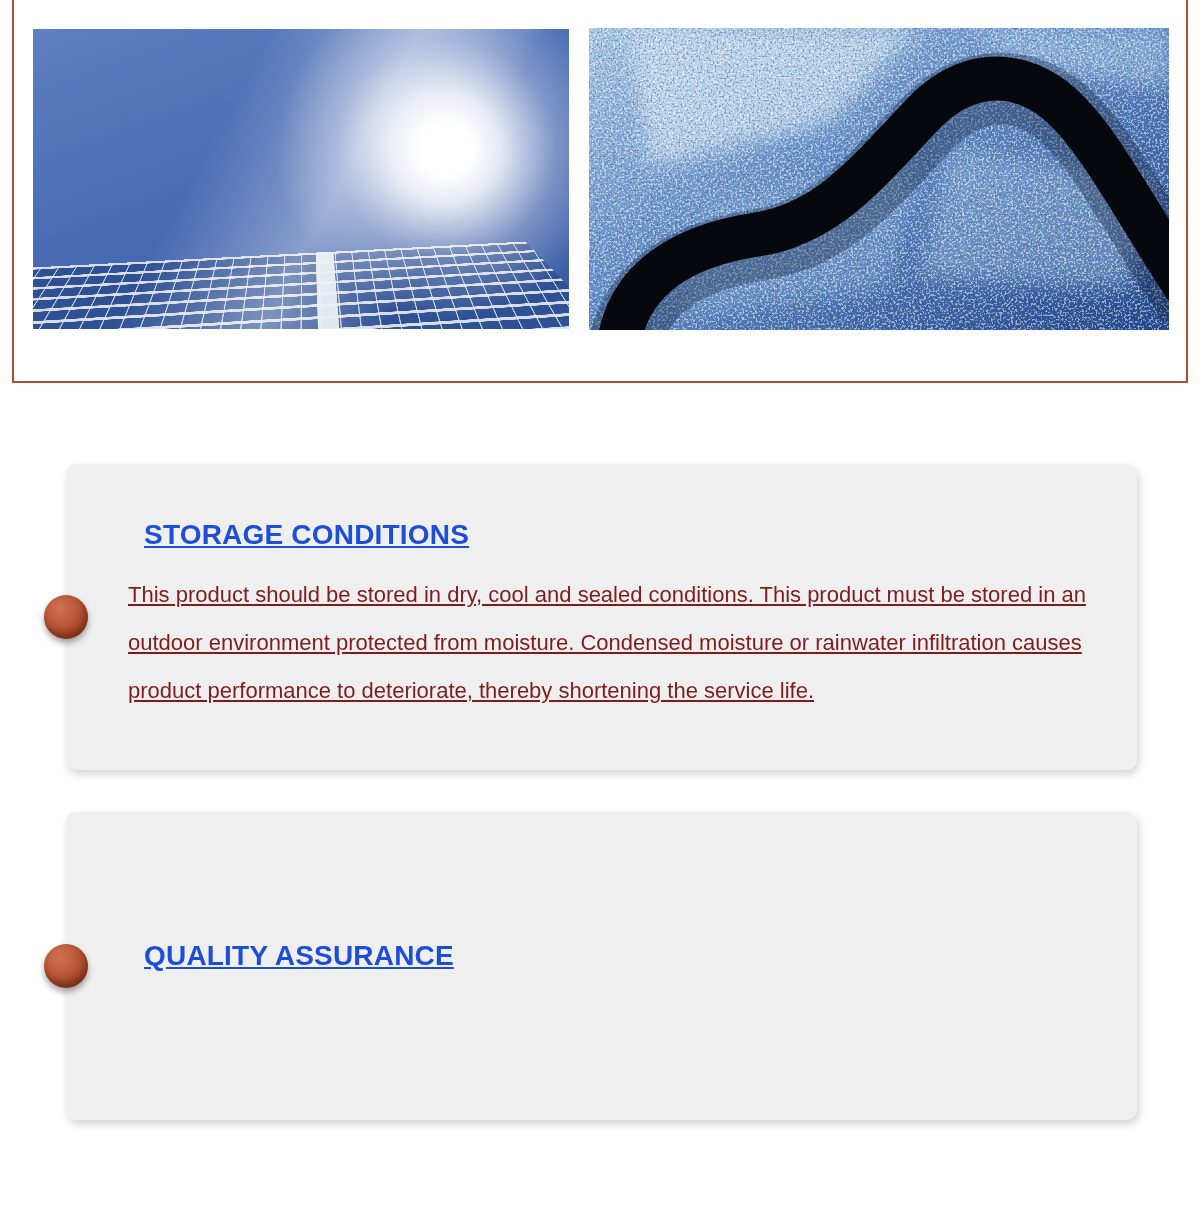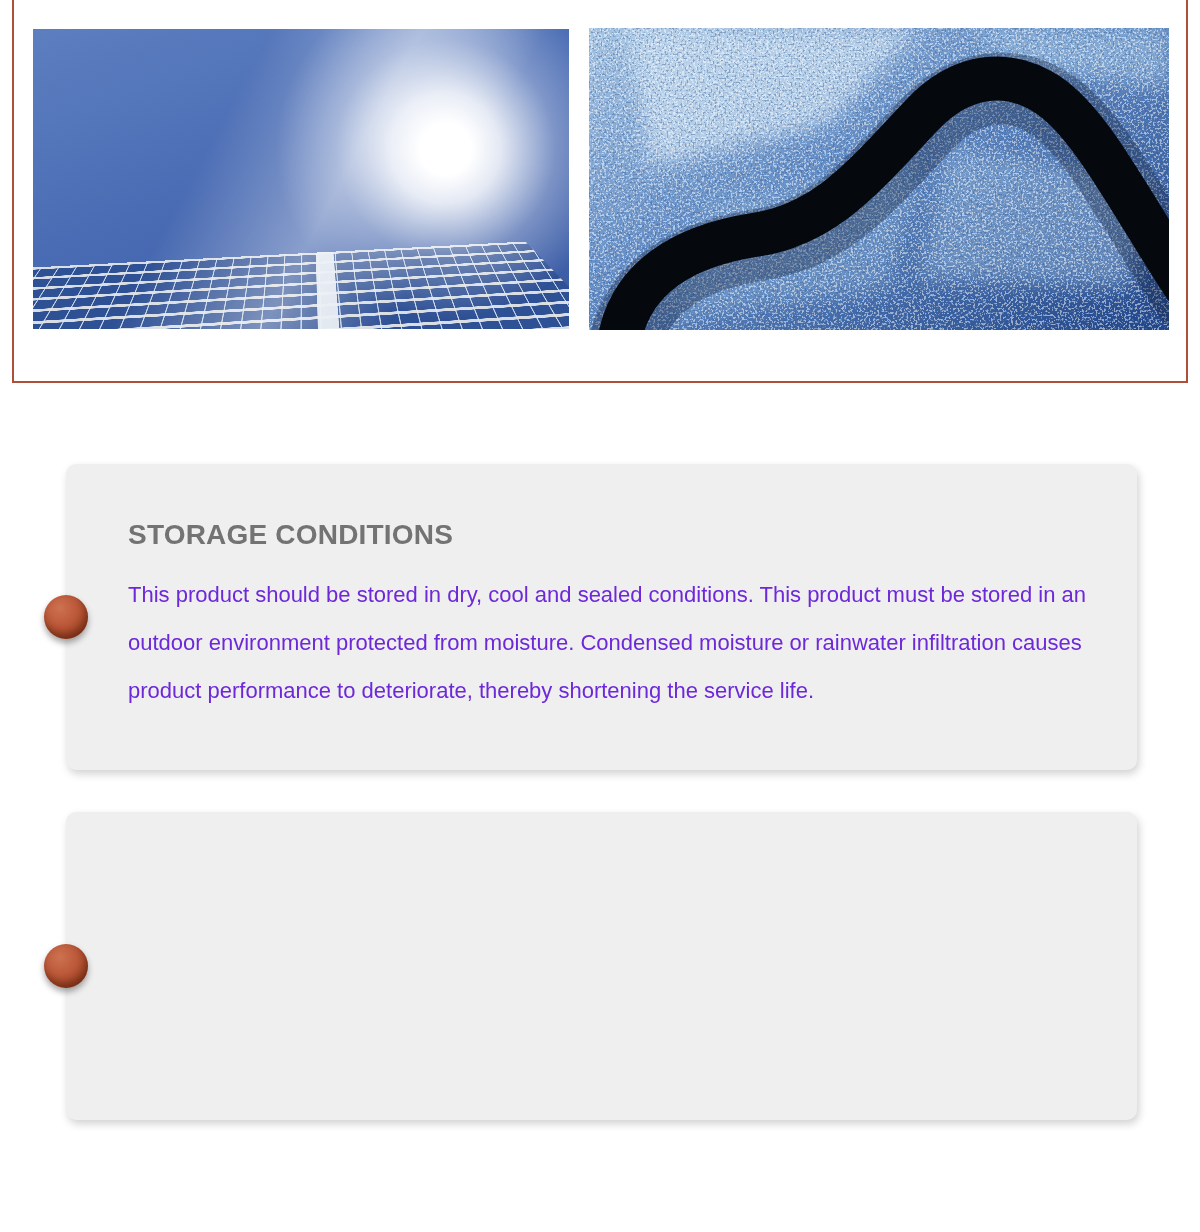--- a/index.html
+++ b/index.html
@@ -66,32 +66,34 @@
     display: flex;
     flex-direction: column;
     justify-content: center;
     box-sizing: border-box;
     padding: 0 36px 0 62px;
   }
   .card-1 { top: 464px; height: 306px; }
   .card-2 { top: 812px; height: 308px; }
 
   .card-title {
-    margin: 0 0 20px 0;
+    margin: 0 0 20px 16px;
     font-size: 28px;
     font-weight: 700;
-    color: #737373;
+    color: #1d4ed8;
     letter-spacing: 0.2px;
+    text-decoration: underline;
   }
   .card-body {
     margin: 0;
     max-width: 973px;
     font-size: 22px;
     line-height: 48px;
-    color: #6d28d9;
+    color: #7f1d1d;
+    text-decoration: underline;
   }
 
   
   .bullet {
     position: absolute;
     left: -22px;
     top: calc(50% - 22px);
     width: 44px;
     height: 44px;
     border-radius: 50%;
@@ -147,15 +149,16 @@
   </div>
 
   <section class="card card-1">
     <span class="bullet"></span>
     <h2 class="card-title">STORAGE CONDITIONS</h2>
     <p class="card-body">This product should be stored in dry, cool and sealed conditions. This product must be stored in an outdoor environment protected from moisture. Condensed moisture or rainwater infiltration causes product performance to deteriorate, thereby shortening the service life.</p>
   </section>
 
   <section class="card card-2">
     <span class="bullet"></span>
+    <h2 class="card-title">QUALITY ASSURANCE</h2>
   </section>
 
 </div>
 
 </body></html>

